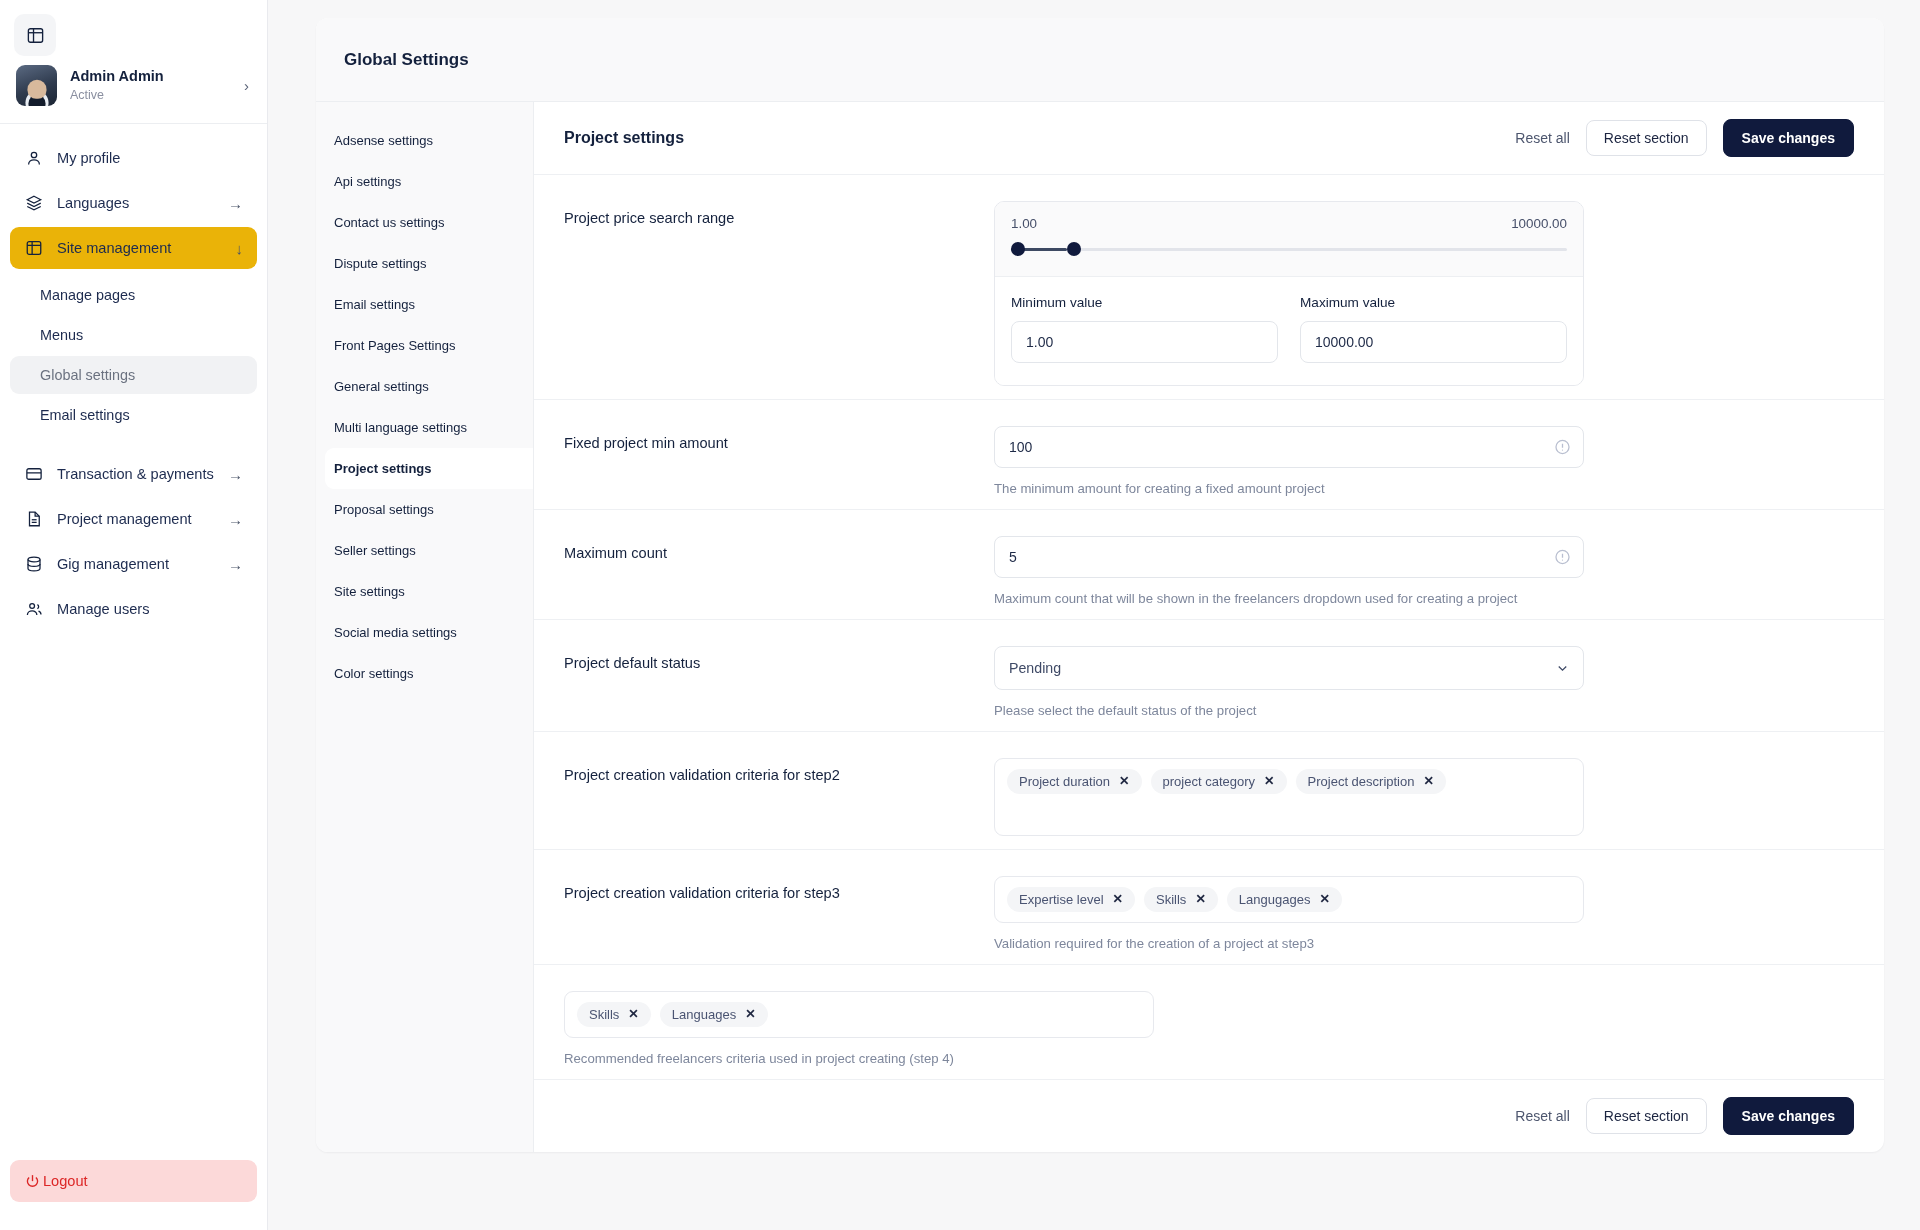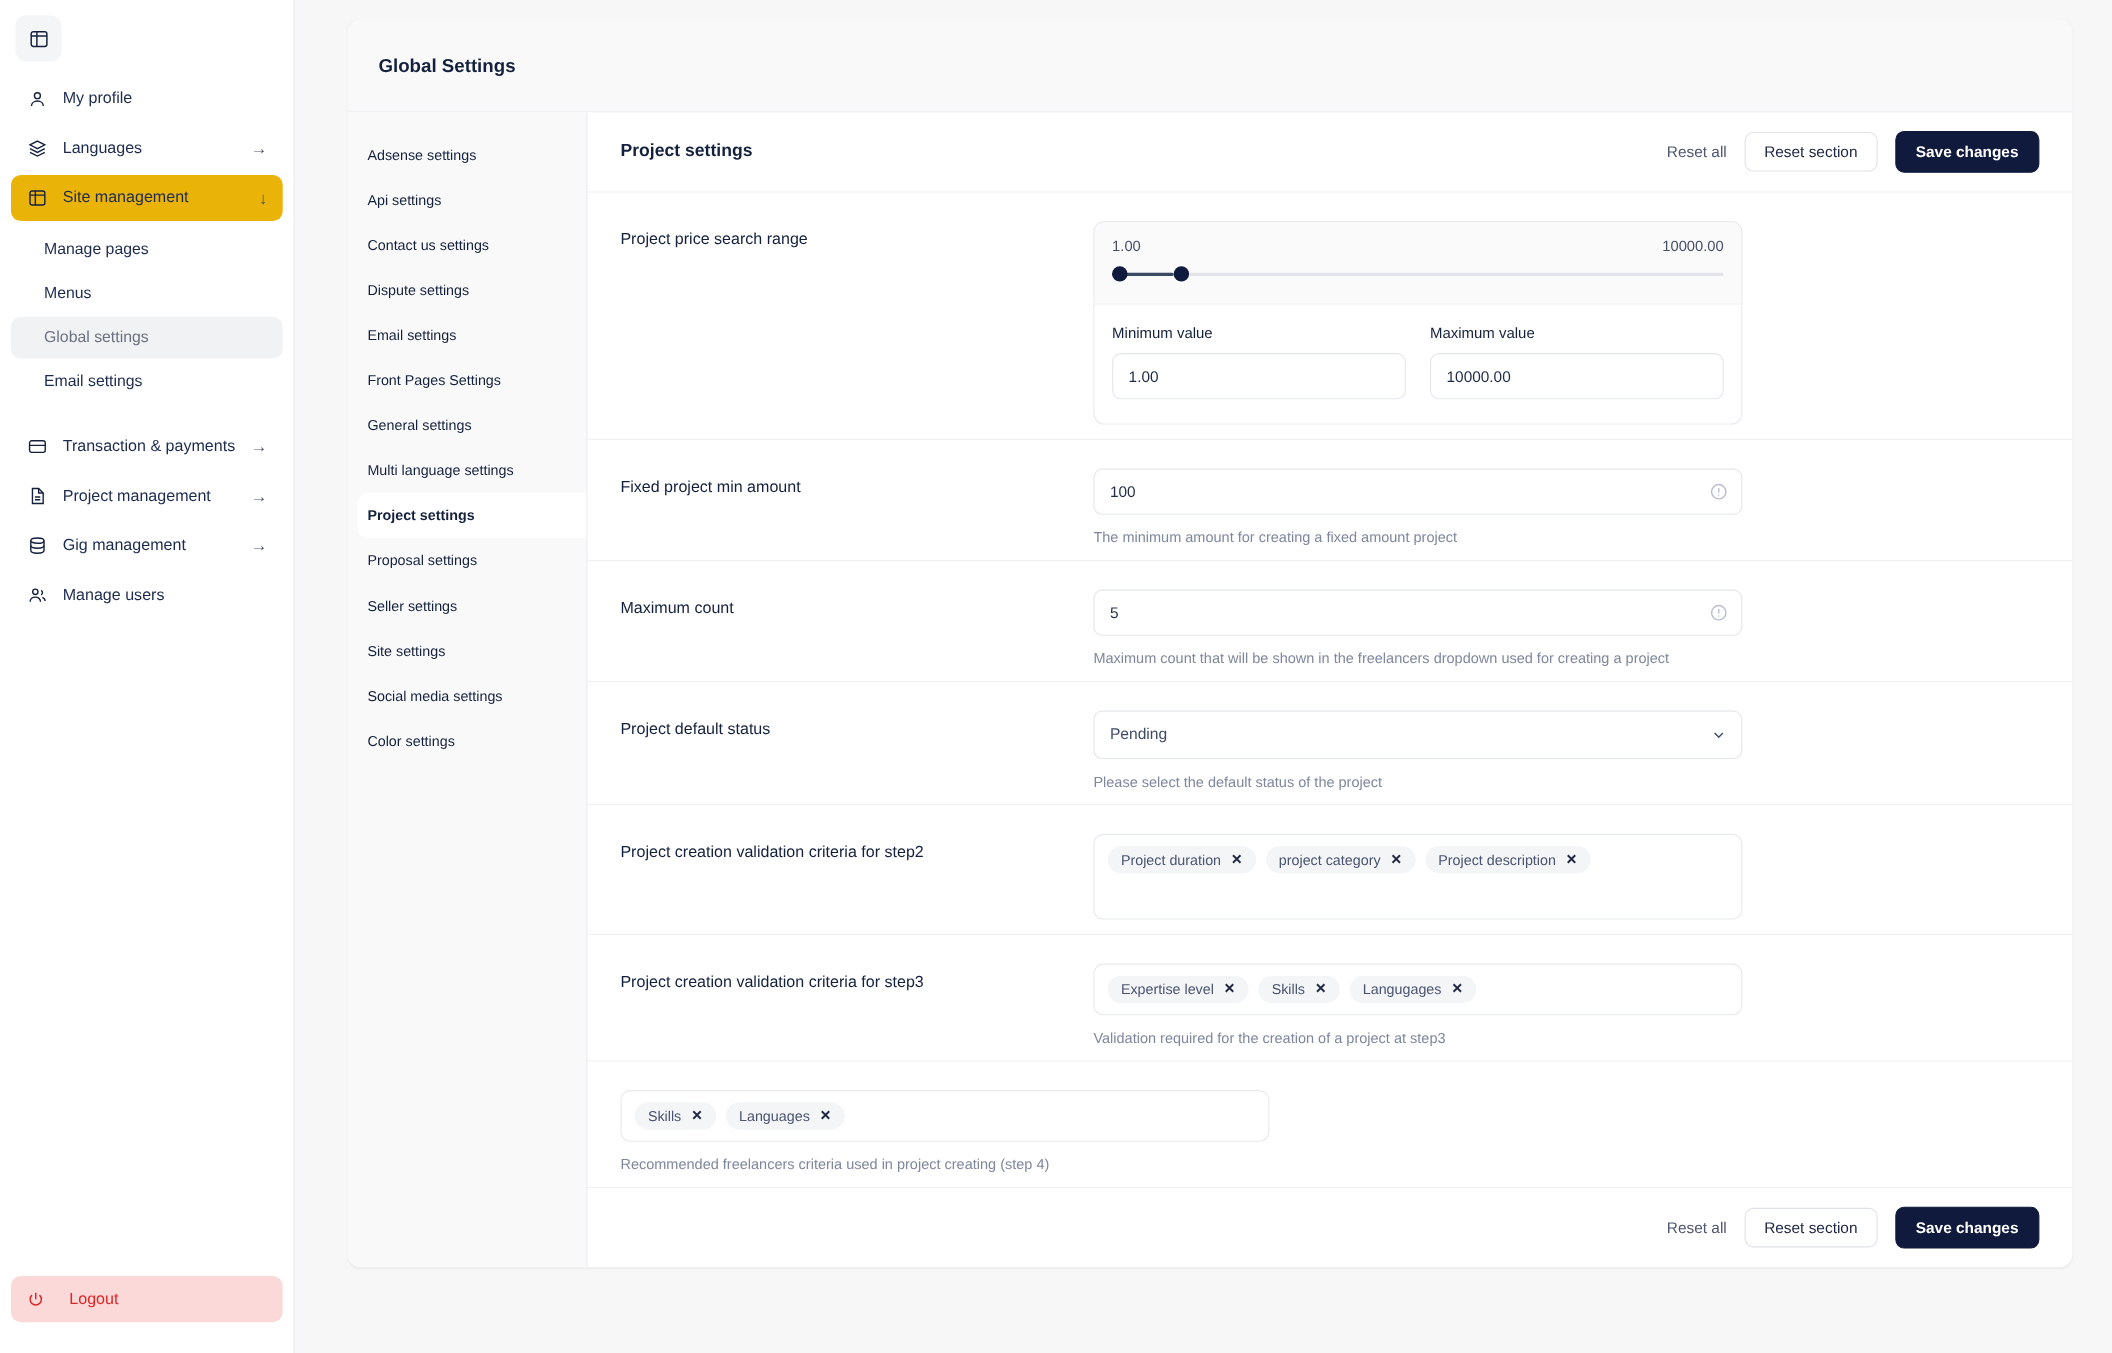--- a/index.html
+++ b/index.html
@@ -67,21 +67,21 @@
     height: 38px; padding: 0 14px 0 30px; margin: 2px 0;
     border-radius: 9px; cursor: pointer;
     font-size: 14.4px; color: #1d2b4f;
   }
   .sub-item.active { background: #f1f2f4; color: #6b7280; }
 
   .sb-spacer { flex: 1 1 auto; }
   .logout {
     margin: 0 10px 28px 10px; height: 42px;
     background: #fcd9d9; border-radius: 9px;
-    display: flex; align-items: center; gap: 22px;
+    display: flex; align-items: center; gap: 2px;
     padding: 0 14px; cursor: pointer;
     color: #dc2626; font-size: 14.6px;
   }
 
   
   .main { flex: 1 1 auto; display: flex; flex-direction: column; min-width: 0; background: #f7f7f8; }
   .main-inner { padding: 18px 36px 0 48px; flex: 1 1 auto; }
   .card {
     background: #fff; border-radius: 12px; overflow: hidden;
     box-shadow: 0 1px 2px rgba(18,24,40,.05);
@@ -205,20 +205,28 @@
         <span>
           <svg width="19" height="19" viewBox="0 0 24 24" fill="none" stroke="#14213d" stroke-width="1.7">
             <rect x="3" y="3.5" width="18" height="17" rx="2.5"></rect>
             <line x1="9.5" y1="3.5" x2="9.5" y2="20.5"></line>
             <line x1="3" y1="8.5" x2="21" y2="8.5"></line>
           </svg>
         </span>
       </div>
     </div>
 
+    <div class="profile-row">
+      <div class="avatar"></div>
+      <div class="profile-meta">
+        <div class="profile-name">Admin Admin</div>
+        <div class="profile-status">Active</div>
+      </div>
+      <div class="profile-chev">›</div>
+    </div>
 
     <nav class="nav">
       <div class="nav-item">
         <span class="ico">
           <svg width="18" height="18" viewBox="0 0 24 24" fill="none" stroke="#14213d" stroke-width="1.7">
             <circle cx="12" cy="8" r="3.6"></circle>
             <path d="M4.8 20.5c0-3.6 3.2-6 7.2-6s7.2 2.4 7.2 6"></path>
           </svg>
         </span>
         <span class="lbl">My profile</span>

